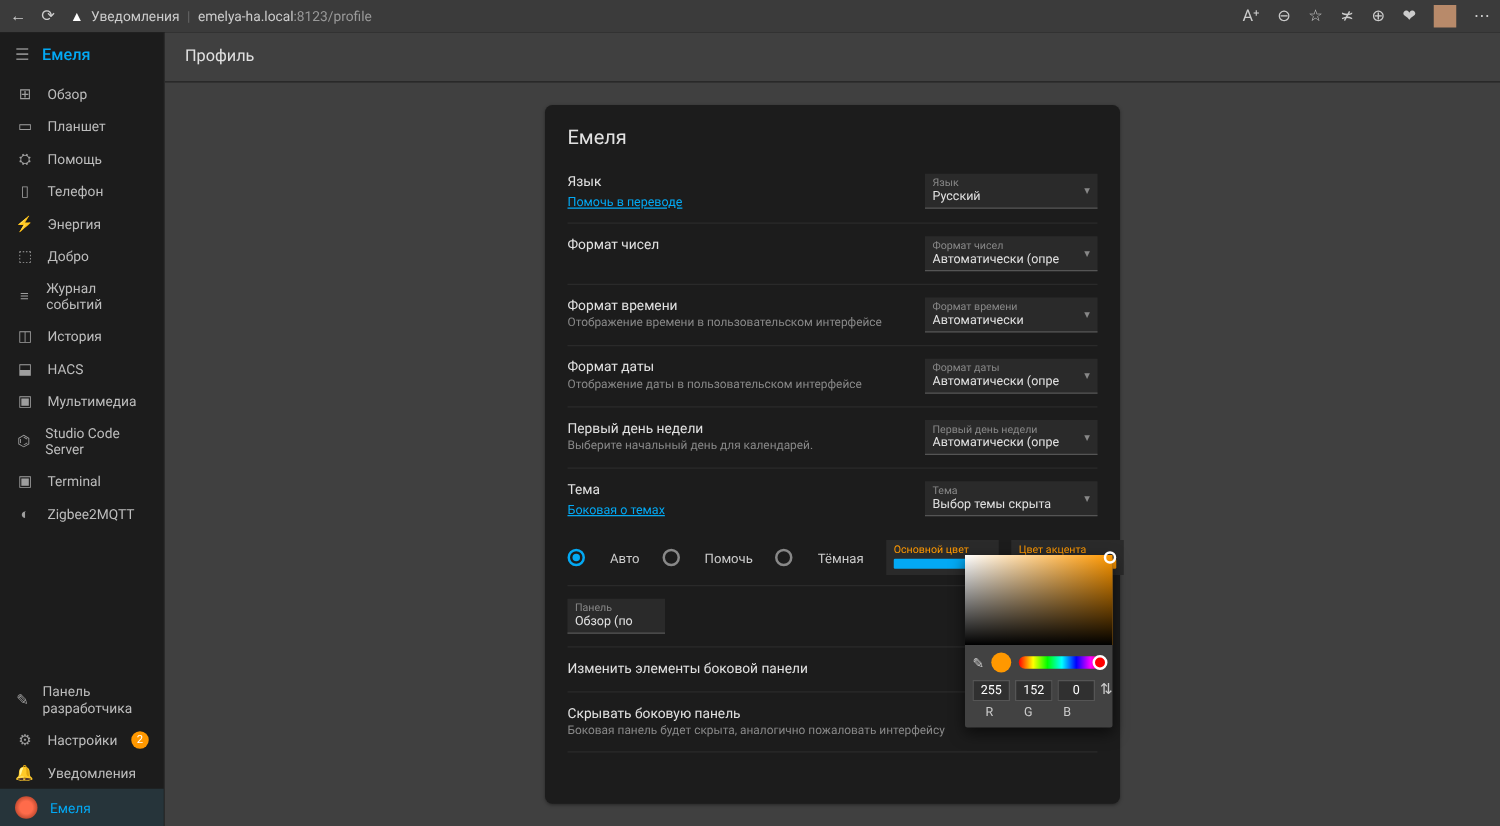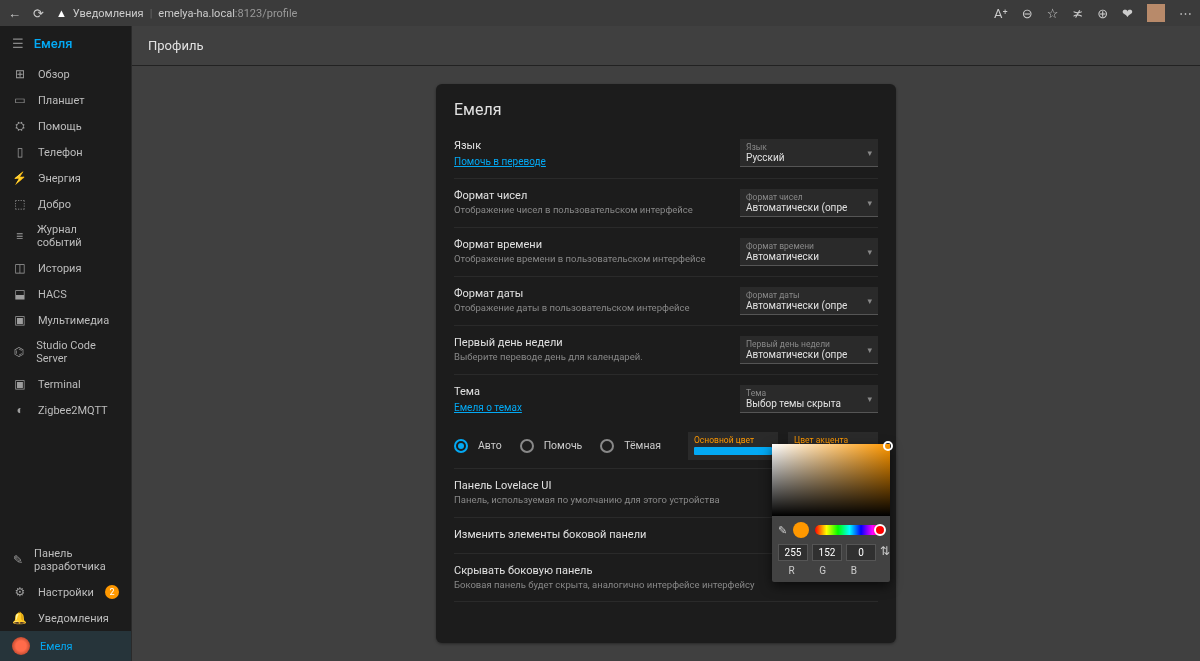--- a/index.html
+++ b/index.html
@@ -34,21 +34,21 @@
 .row-left{flex:1;padding-right:12px}
 .row-title{font-size:11px;color:#e1e1e1;margin-bottom:2px}
 .row-sub{font-size:9.5px;color:#888;line-height:1.3}
 .row-sub a,.link{color:#03a9f4;text-decoration:underline;font-size:10px}
 .select{width:138px;background:#2a2a2a;border-bottom:1px solid #555;padding:3px 6px;position:relative}
 .select.narrow{width:78px}
 .select .lbl{font-size:8.5px;color:#888}
 .select .val{font-size:10px;color:#e1e1e1;white-space:nowrap;overflow:hidden}
 .select .arrow{position:absolute;right:6px;top:50%;transform:translateY(-50%);color:#888;font-size:9px}
 .radios{display:flex;gap:18px;align-items:center;padding:8px 0}
-.radio{display:flex;align-items:flex-start;gap:10px;font-size:10.5px;color:#ccc;cursor:pointer}
+.radio{display:flex;align-items:center;gap:20px;font-size:10.5px;color:#ccc;cursor:pointer}
 .radio .circle{width:14px;height:14px;border:2px solid #888;border-radius:50%;display:flex;align-items:center;justify-content:center}
 .radio.checked .circle{border-color:#03a9f4}
 .radio.checked .circle::after{content:"";width:6px;height:6px;background:#03a9f4;border-radius:50%}
 .color-swatches{display:flex;gap:10px;margin-left:auto}
 .swatch-box{background:#2a2a2a;padding:3px 6px 5px 6px;width:90px}
 .swatch-box .slbl{font-size:8.5px;color:#ff9800;margin-bottom:2px}
 .swatch-box .sbar{height:8px;border-radius:1px}
 .color-picker{position:absolute;width:118px;background:#424242;border-radius:2px;box-shadow:0 4px 12px rgba(0,0,0,.6);z-index:10}
 .cp-gradient{height:72px;background:linear-gradient(to bottom,transparent,#000),linear-gradient(to right,#fff,#ff9800);position:relative}
 .cp-gradient .handle{position:absolute;width:10px;height:10px;border:2px solid #fff;border-radius:50%;right:-3px;top:-3px}
@@ -184,21 +184,20 @@
           <div class="select">
             <div class="lbl">Язык</div>
             <div class="val">Русский</div>
             <span class="arrow">▾</span>
           </div>
         </div>
 
         <div class="row">
           <div class="row-left">
             <div class="row-title">Формат чисел</div>
-            <div class="row-sub">Отображение чисел в пользовательском интерфейсе</div>
           </div>
           <div class="select">
             <div class="lbl">Формат чисел</div>
             <div class="val">Автоматически (опре</div>
             <span class="arrow">▾</span>
           </div>
         </div>
 
         <div class="row">
           <div class="row-left">
@@ -220,33 +219,33 @@
           <div class="select">
             <div class="lbl">Формат даты</div>
             <div class="val">Автоматически (опре</div>
             <span class="arrow">▾</span>
           </div>
         </div>
 
         <div class="row">
           <div class="row-left">
             <div class="row-title">Первый день недели</div>
-            <div class="row-sub">Выберите переводе день для календарей.</div>
+            <div class="row-sub">Выберите начальный день для календарей.</div>
           </div>
           <div class="select">
             <div class="lbl">Первый день недели</div>
             <div class="val">Автоматически (опре</div>
             <span class="arrow">▾</span>
           </div>
         </div>
 
         <div class="row">
           <div class="row-left">
             <div class="row-title">Тема</div>
-            <a class="link">Емеля о темах</a>
+            <a class="link">Боковая о темах</a>
           </div>
           <div class="select">
             <div class="lbl">Тема</div>
             <div class="val">Выбор темы скрыта</div>
             <span class="arrow">▾</span>
           </div>
         </div>
 
         <div class="radios">
           <label class="radio checked">
@@ -267,40 +266,36 @@
               <div class="sbar" style="background:#03a9f4"></div>
             </div>
             <div class="swatch-box">
               <div class="slbl">Цвет акцента</div>
               <div class="sbar" style="background:#ff9800"></div>
             </div>
           </div>
         </div>
 
         <div class="row">
-          <div class="row-left">
-            <div class="row-title">Панель Lovelace UI</div>
-            <div class="row-sub">Панель, используемая по умолчанию для этого устройства</div>
-          </div>
           <div class="select narrow">
             <div class="lbl">Панель</div>
             <div class="val">Обзор (по</div>
           </div>
         </div>
 
         <div class="row">
           <div class="row-left">
             <div class="row-title">Изменить элементы боковой панели</div>
           </div>
         </div>
 
         <div class="row">
           <div class="row-left">
             <div class="row-title">Скрывать боковую панель</div>
-            <div class="row-sub">Боковая панель будет скрыта, аналогично интерфейсе интерфейсу</div>
+            <div class="row-sub">Боковая панель будет скрыта, аналогично пожаловать интерфейсу</div>
           </div>
         </div>
 
         <div class="row">
           
           
         </div>
 
         <div class="color-picker" style="left:336px;top:360px">
           <div class="cp-gradient">

